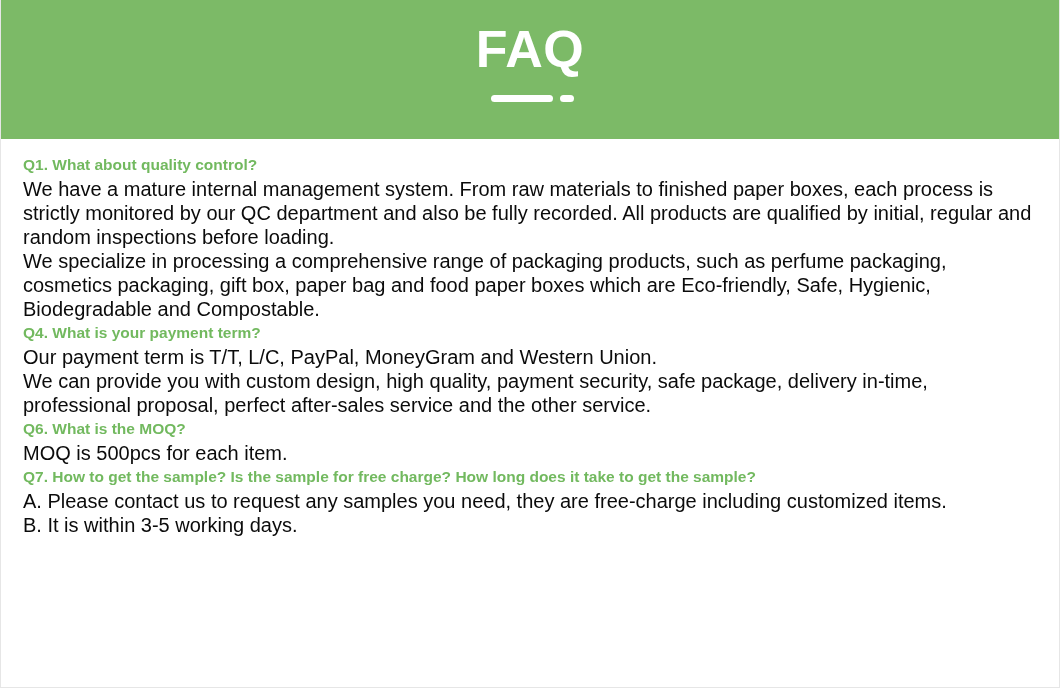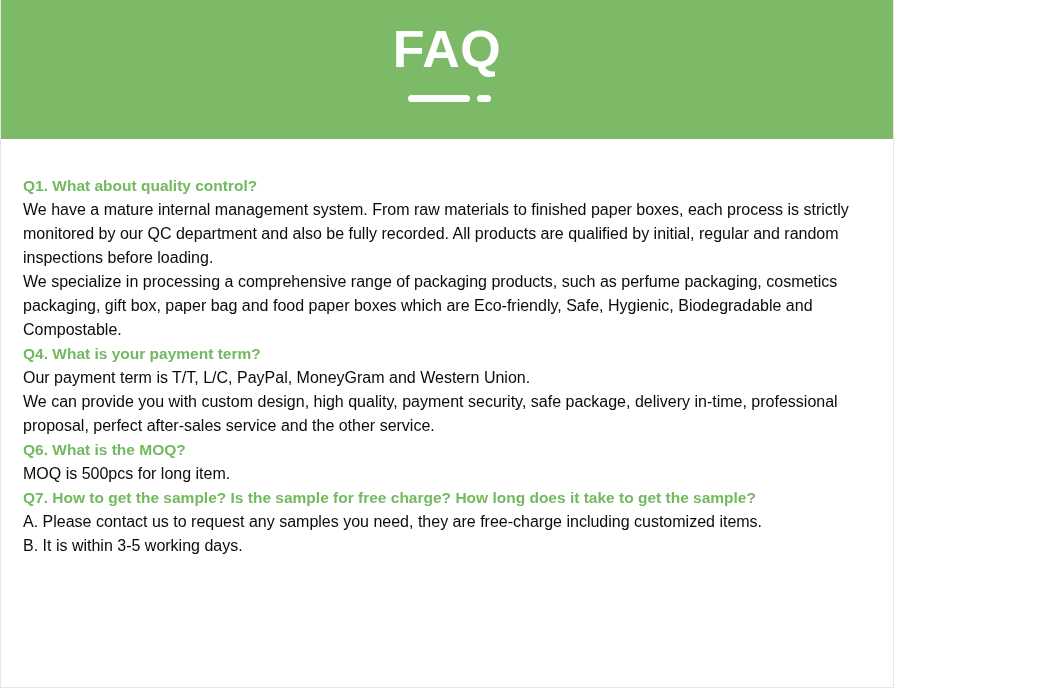--- a/index.html
+++ b/index.html
@@ -8,21 +8,21 @@
   }
   body {
     width: 1060px;
     height: 688px;
     background: #ffffff;
     font-family: "Liberation Sans", sans-serif;
     overflow: hidden;
   }
   .page {
     position: relative;
-    width: 894px;
+    width: 1060px;
     height: 688px;
     box-sizing: border-box;
     background: #ffffff;
     border: 1px solid #e6e6e6;
     border-top: none;
     overflow: hidden;
   }
   
   .faq-header {
     position: relative;
@@ -62,37 +62,36 @@
   .faq-divider .bar-short {
     width: 14px;
     height: 7px;
     background: #ffffff;
     border-radius: 4px;
   }
   
   .faq-body {
     padding: 14px 22px 0 22px;
     box-sizing: border-box;
-    margin-top: 21px;
   }
   .qa-block {
     margin: 0;
   }
   .qa-question {
     color: #72b95f;
     font-weight: bold;
     font-size: 15.5px;
     line-height: 24px;
     margin: 0;
     white-space: nowrap;
   }
   .qa-answer {
     color: #0b0b0b;
     font-weight: normal;
-    font-size: 16px;
+    font-size: 20px;
     line-height: 24px;
     margin: 0;
     max-width: 1016px;
   }
 </style>
 </head>
 <body>
 
 <div class="page">
 
@@ -120,21 +119,21 @@
       <div class="qa-question">Q4. What is your payment term?</div>
       <div class="qa-answer">Our payment term is T/T, L/C, PayPal, MoneyGram and Western Union.</div>
     </div>
 
     <div class="qa-block">
       <div class="qa-answer">We can provide you with custom design, high quality, payment security, safe package, delivery in-time, professional proposal, perfect after-sales service and the other service.</div>
     </div>
 
     <div class="qa-block">
       <div class="qa-question">Q6. What is the MOQ?</div>
-      <div class="qa-answer">MOQ is 500pcs for long item.</div>
+      <div class="qa-answer">MOQ is 500pcs for each item.</div>
     </div>
 
     <div class="qa-block">
       <div class="qa-question">Q7. How to get the sample? Is the sample for free charge? How long does it take to get the sample?</div>
       <div class="qa-answer">A. Please contact us to request any samples you need, they are free-charge including customized items.</div>
       <div class="qa-answer">B. It is within 3-5 working days.</div>
     </div>
 
 
   </div>

